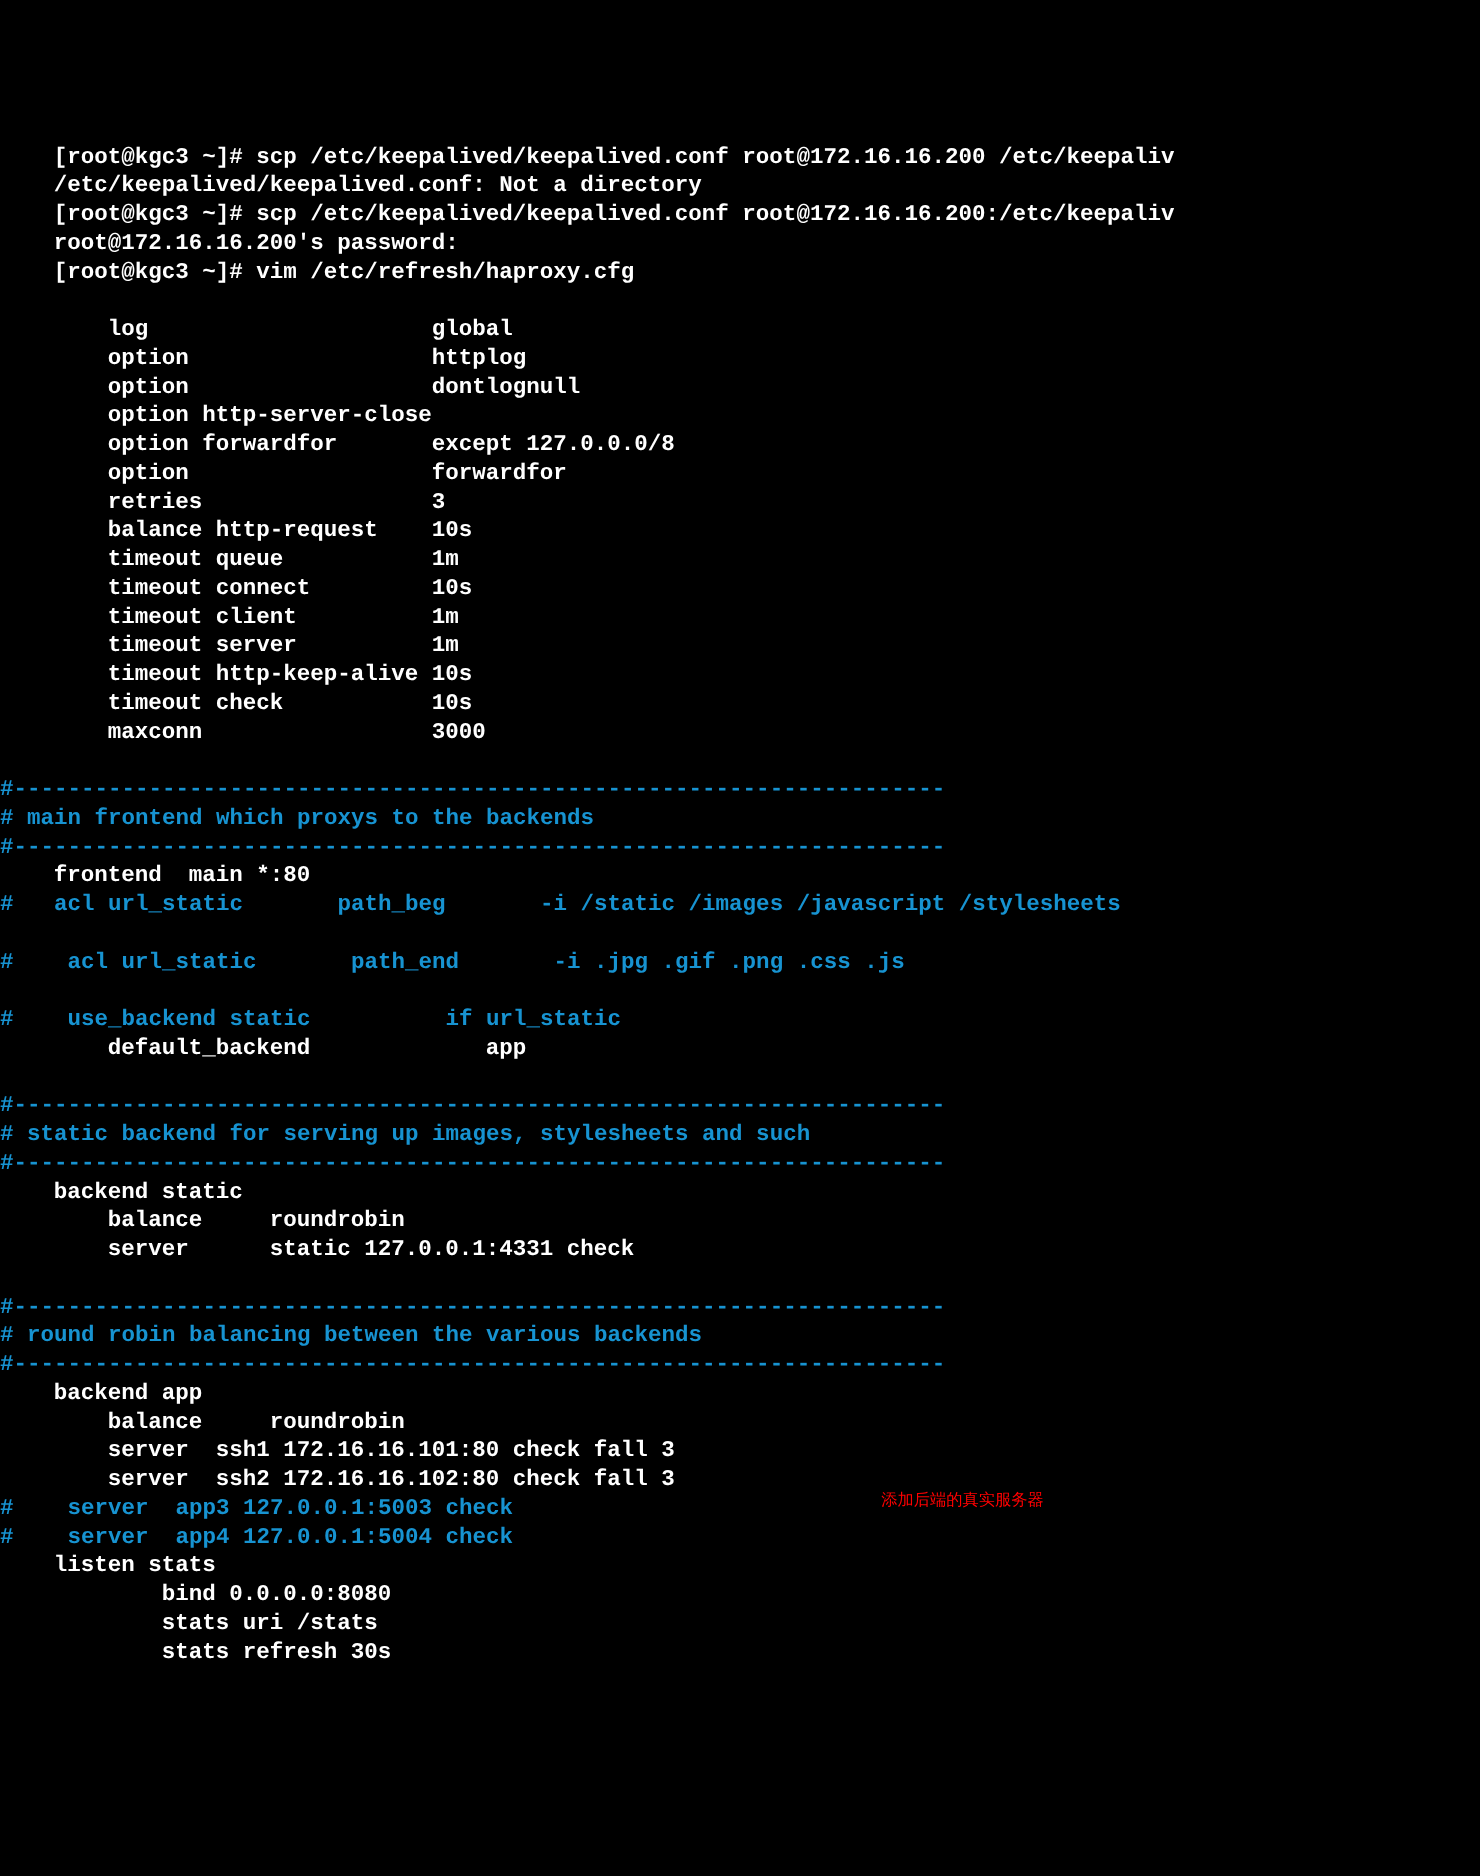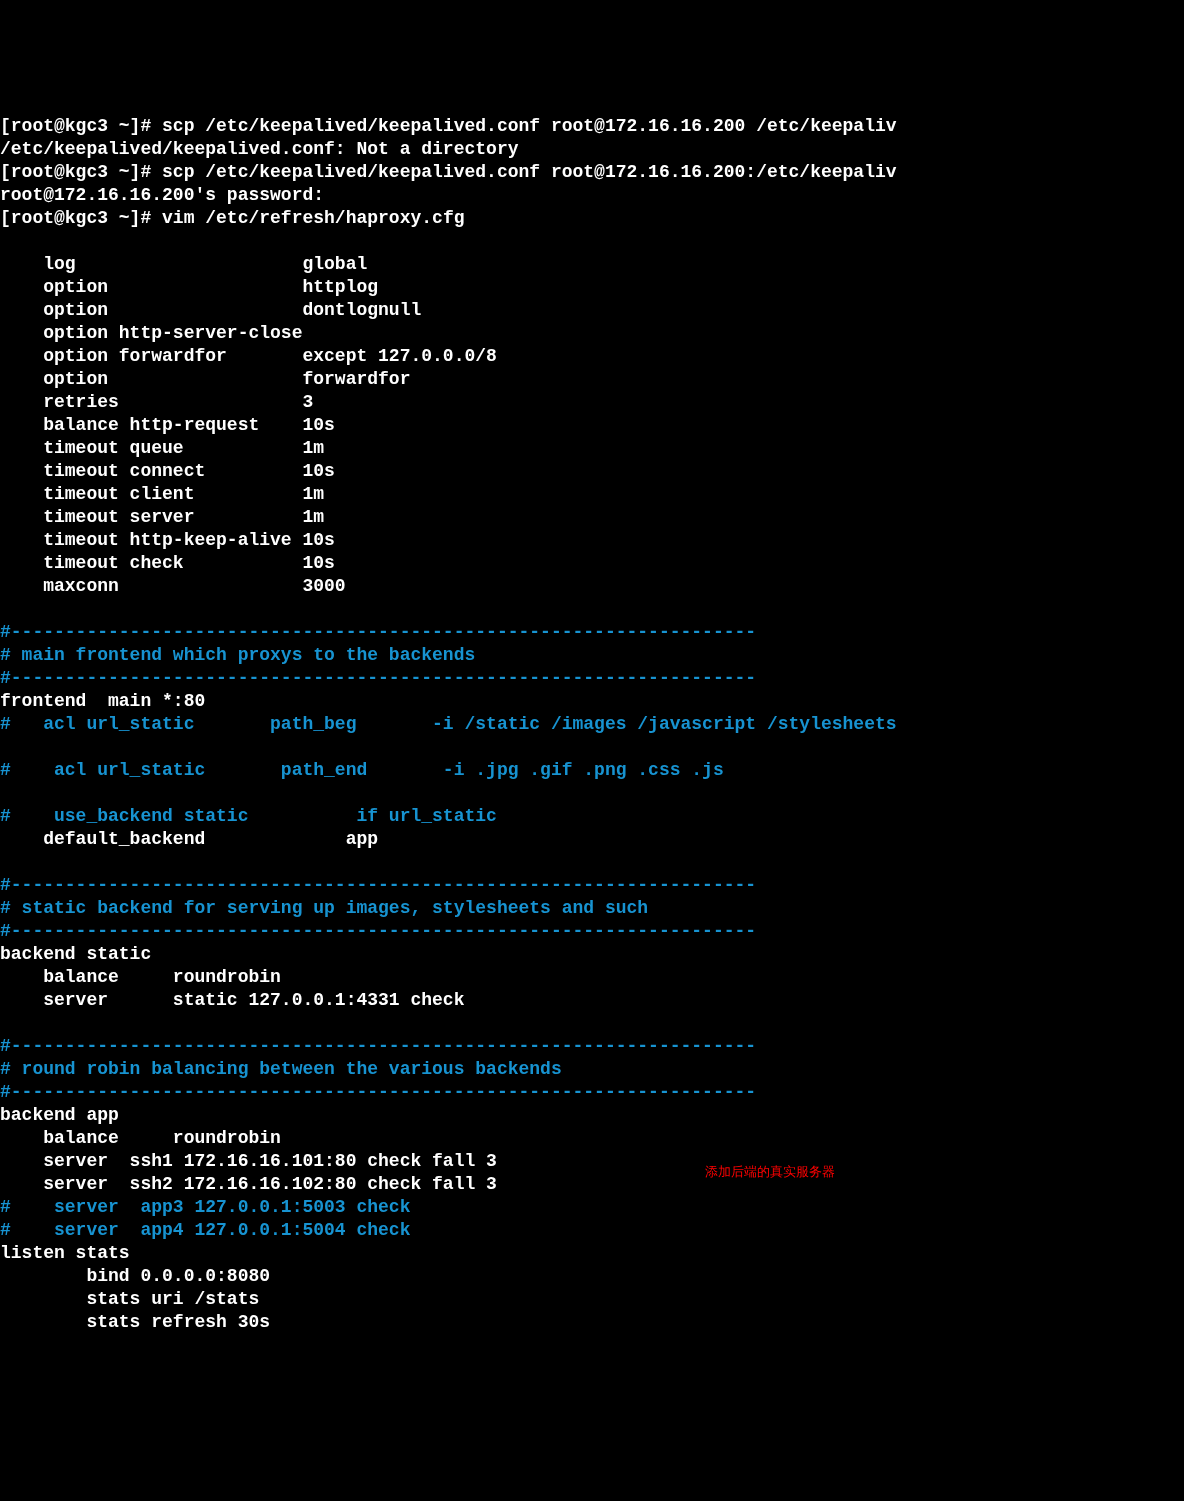--- a/index.html
+++ b/index.html
@@ -19,21 +19,21 @@
     font-family: inherit;
     font-size: inherit;
     line-height: inherit;
     white-space: pre;
   }
   .term {
     position: relative;
     width: 1184px;
     height: 1501px;
   }
-  .white { color: #ffffff; }
+  .white { color: #ffffff; padding-left: 43px; }
   .bold { font-weight: bold; }
   .cyan { color: #1793d1; font-weight: bold; }
   .anno {
     position: absolute;
     pointer-events: none;
   }
   .anno-text {
     position: absolute;
     color: #ff0000;
     font-size: 13px;
@@ -104,19 +104,19 @@
 
   
   <div class="anno">
     
     
   </div>
   <div class="anno">
     
     
   </div>
-  <div class="anno-text" style="left:705px; top:1068px;">添加后端的真实服务器</div>
+  <div class="anno-text" style="left:705px; top:1096px;">添加后端的真实服务器</div>
 
   
 </div>
 
 
 
 
 </body></html>

